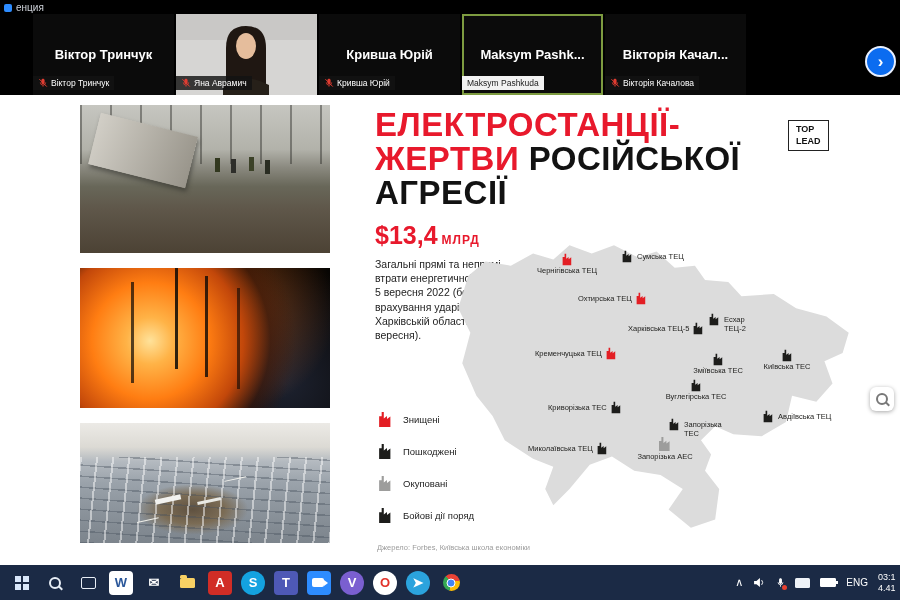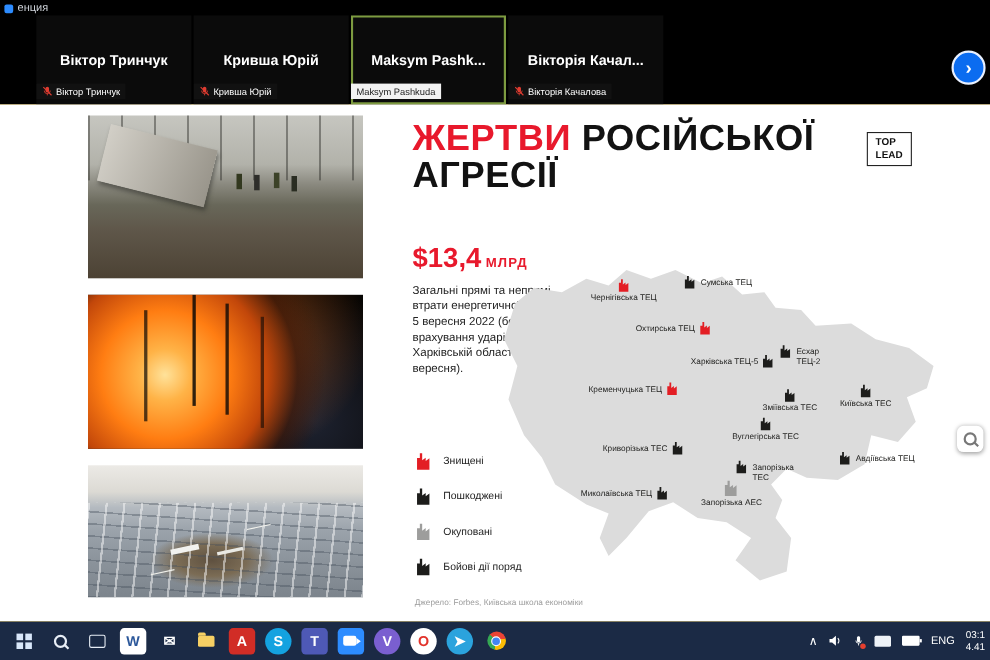--- a/index.html
+++ b/index.html
@@ -143,20 +143,37 @@
           <svg class="mic-ic" viewBox="0 0 10 10">
               <path d="M5 .8c.9 0 1.6.7 1.6 1.6v2.2a1.6 1.6 0 0 1-3.2 0V2.4C3.4 1.5 4.1.8 5 .8z" fill="#e03c31"></path>
               <path d="M2.3 4.4a2.7 2.7 0 0 0 5.4 0M5 7.1v1.6" stroke="#e03c31" stroke-width=".8" fill="none"></path>
               <path d="M1.4 1.2l7.4 7.4" stroke="#e03c31" stroke-width="1"></path>
             </svg>
           <span>Віктор Тринчук</span>
         </div>
       </div>
 
 
+      <div class="tile">
+        <svg viewBox="0 0 141 81" width="141" height="81" preserveAspectRatio="none">
+          <rect width="141" height="81" fill="#d6d5d3"></rect>
+          <rect width="141" height="26" fill="#c9c8c6"></rect>
+          <path d="M50 81 V34 Q50 12 70 12 Q90 12 90 34 V81 Z" fill="#1f1712"></path>
+          <ellipse cx="70" cy="32" rx="10" ry="13" fill="#e5bd9c"></ellipse>
+          <path d="M47 81 L47 71 Q70 58 93 71 L93 81 Z" fill="#262019"></path>
+        </svg>
+        <div class="tile-label">
+          <svg class="mic-ic" viewBox="0 0 10 10">
+              <path d="M5 .8c.9 0 1.6.7 1.6 1.6v2.2a1.6 1.6 0 0 1-3.2 0V2.4C3.4 1.5 4.1.8 5 .8z" fill="#e03c31"></path>
+              <path d="M2.3 4.4a2.7 2.7 0 0 0 5.4 0M5 7.1v1.6" stroke="#e03c31" stroke-width=".8" fill="none"></path>
+              <path d="M1.4 1.2l7.4 7.4" stroke="#e03c31" stroke-width="1"></path>
+            </svg>
+          <span>Яна Аврамич</span>
+        </div>
+      </div>
 
       <div class="tile">
         <div class="center-name">Кривша Юрій</div>
         <div class="tile-label">
           <svg class="mic-ic" viewBox="0 0 10 10">
               <path d="M5 .8c.9 0 1.6.7 1.6 1.6v2.2a1.6 1.6 0 0 1-3.2 0V2.4C3.4 1.5 4.1.8 5 .8z" fill="#e03c31"></path>
               <path d="M2.3 4.4a2.7 2.7 0 0 0 5.4 0M5 7.1v1.6" stroke="#e03c31" stroke-width=".8" fill="none"></path>
               <path d="M1.4 1.2l7.4 7.4" stroke="#e03c31" stroke-width="1"></path>
             </svg>
           <span>Кривша Юрій</span>
@@ -187,20 +204,21 @@
     <div class="next-btn">›</div>
   </div>
 
   <div class="slide">
 
     <div class="photo" id="photo1"></div>
     <div class="photo" id="photo2"></div>
     <div class="photo" id="photo3"></div>
 
     <div class="title-block">
+      <div><span class="red">ЕЛЕКТРОСТАНЦІЇ-</span></div>
       <div><span class="red">ЖЕРТВИ</span><span> РОСІЙСЬКОЇ</span></div>
       <div><span>АГРЕСІЇ</span></div>
     </div>
 
     <div class="amount">
       <span>$13,4</span><span class="unit">млрд</span>
     </div>
 
     <div class="desc">Загальні прямі та непрямі втрати енергетичної галузі на 5 вересня 2022 (без врахування ударів по Харківській області 11 вересня).</div>
 

